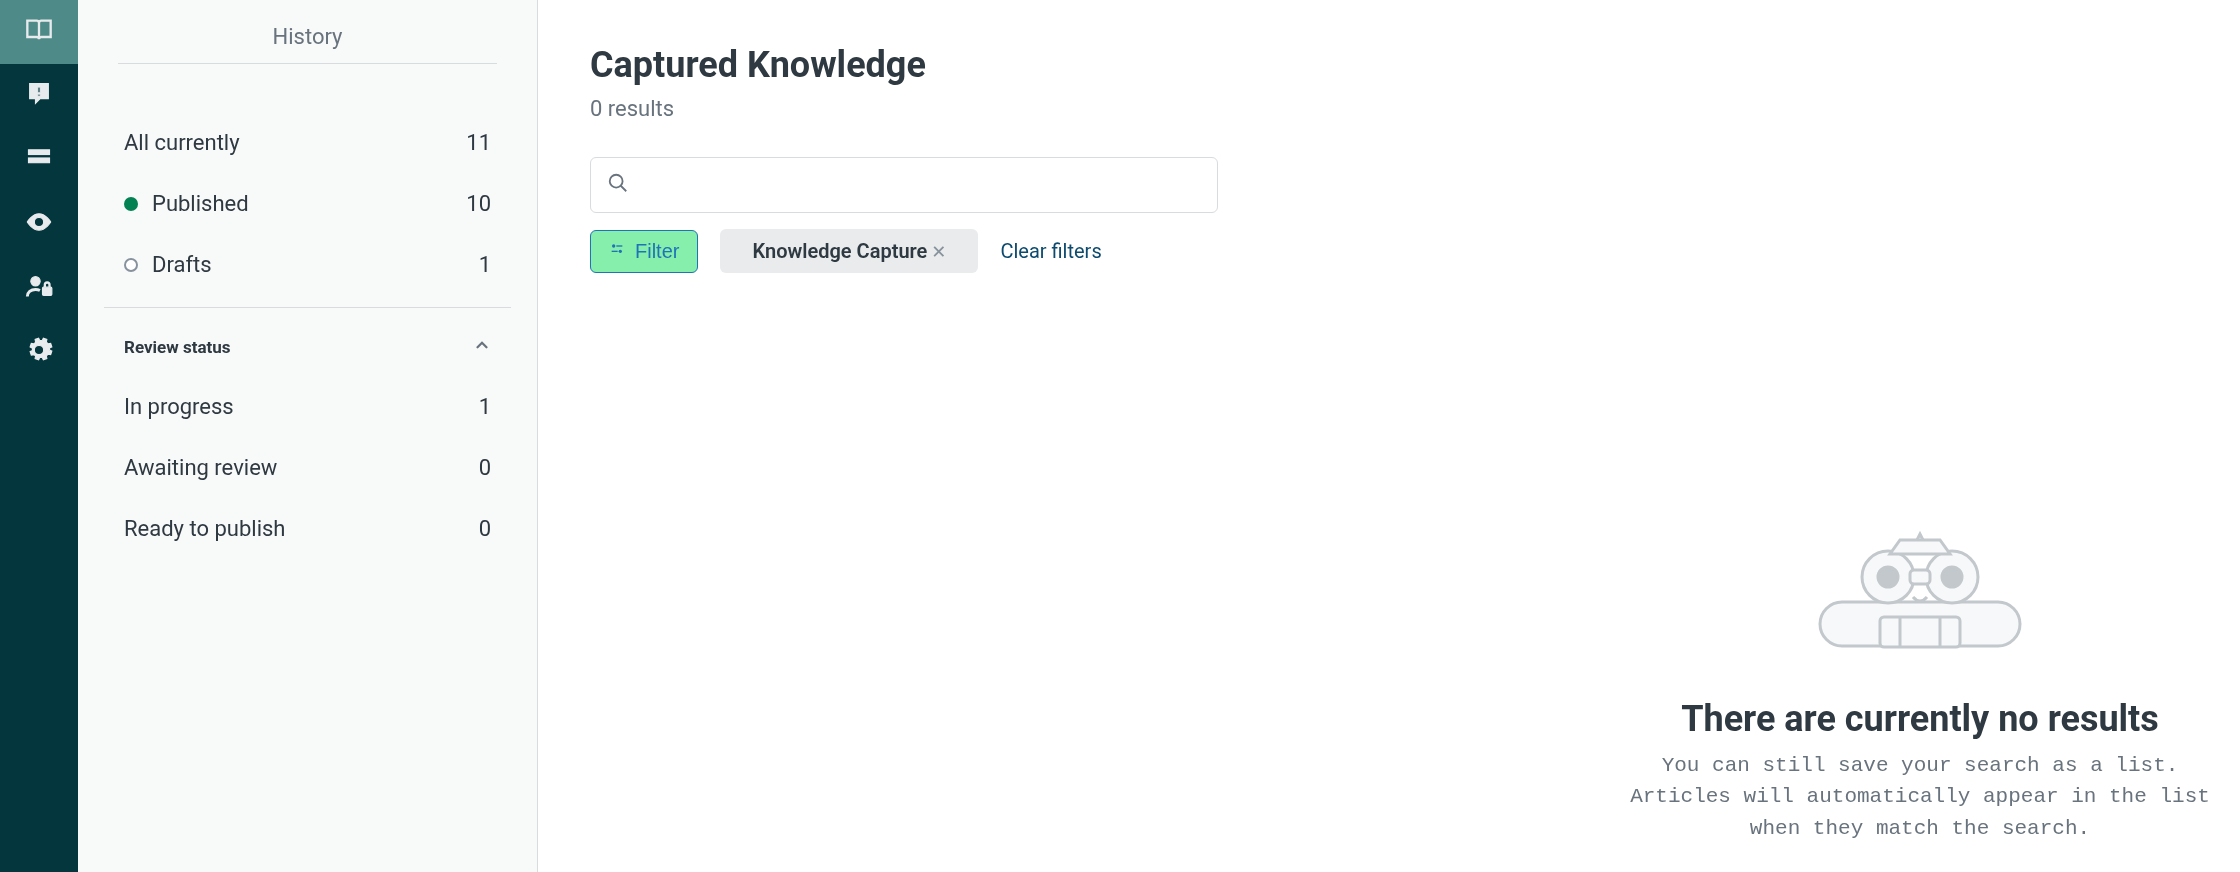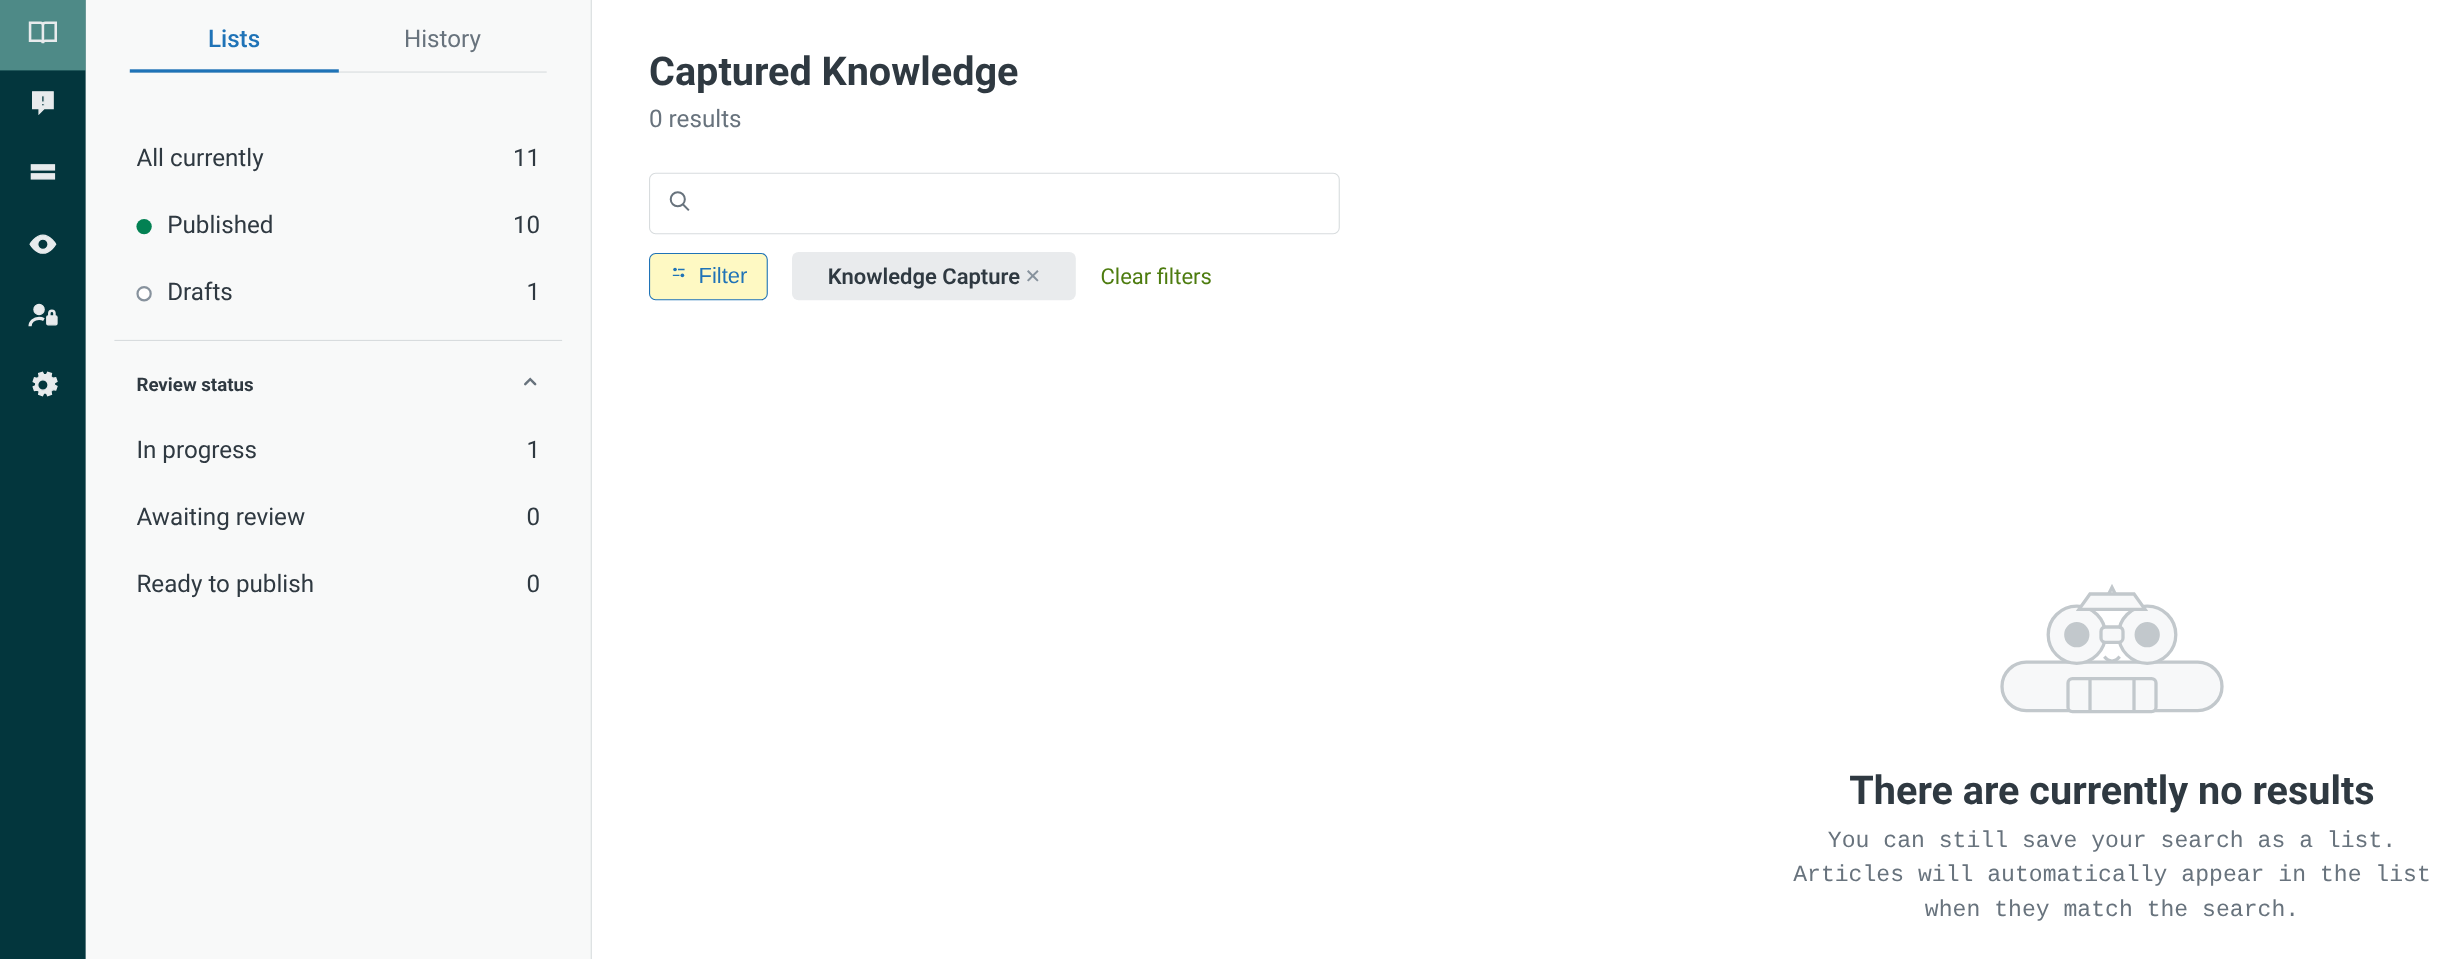--- a/index.html
+++ b/index.html
@@ -145,41 +145,41 @@
     display: flex;
     align-items: center;
     gap: 22px;
   }
   .filter-btn {
     display: inline-flex;
     align-items: center;
     gap: 10px;
     border: 1px solid #1f73b7;
     color: #1f73b7;
-    background: #fef9c3;
+    background: #86efac;
     padding: 9px 18px;
     border-radius: 6px;
     font-size: 20px;
     cursor: pointer;
   }
   .filter-btn svg { width: 16px; height: 16px; fill: currentColor; }
   .chip {
     display: inline-flex;
     align-items: center;
     gap: 4px;
     background: #e9ebed;
     color: #2f3941;
     padding: 10px 32px;
     border-radius: 6px;
     font-size: 20px;
     font-weight: 600;
   }
   .chip .x { color: #87929d; cursor: pointer; font-size: 18px; font-weight: 400; }
   .clear-link {
-    color: #4d7c0f;
+    color: #0c4a6e;
     font-size: 20px;
     cursor: pointer;
   }
 
   
   .empty {
     position: absolute;
     right: 0;
     bottom: 28px;
     width: 640px;
@@ -253,21 +253,20 @@
       <span>
         <svg viewBox="0 0 24 24">
             <path d="M12 8a4 4 0 100 8 4 4 0 000-8zm9 4l2 1-1 3-2.3-.4a8 8 0 01-1.4 1.4l.4 2.3-3 1-1-2a8 8 0 01-2 0l-1 2-3-1 .4-2.3A8 8 0 017.7 16L5.4 16.4l-1-3 2-1a8 8 0 010-2l-2-1 1-3 2.3.4A8 8 0 019.1 5.3L8.7 3l3-1 1 2a8 8 0 012 0l1-2 3 1-.4 2.3a8 8 0 011.4 1.4l2.3-.4 1 3-2 1a8 8 0 010 2z" fill="currentColor"></path>
           </svg>
       </span>
     </div>
   </nav>
 
   <aside class="panel">
     <div class="tabs">
-      <div class="tab active">Lists</div>
       <div class="tab">History</div>
     </div>
 
     <div class="list-group">
       <div class="list-row">
         <span class="label">All currently</span>
         <span class="count">11</span>
       </div>
       <div class="list-row">
         <span class="status green"></span>

